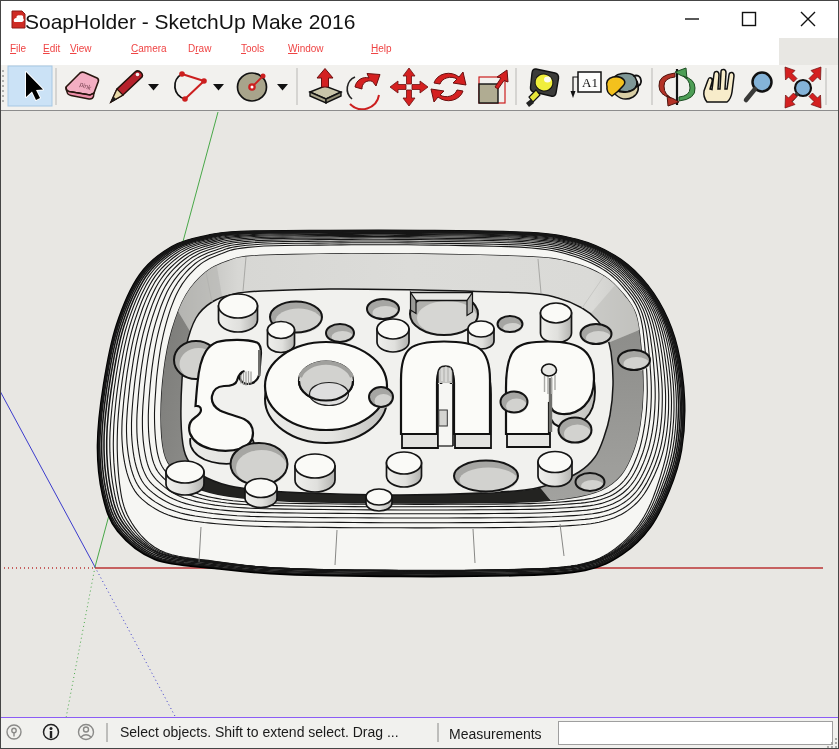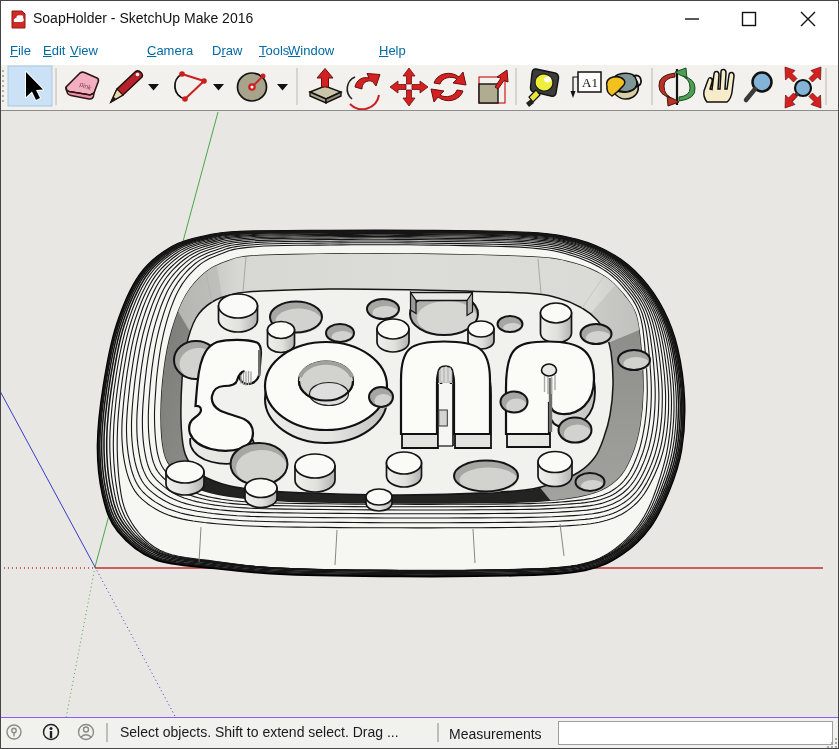--- a/index.html
+++ b/index.html
@@ -1,18 +1,18 @@
 <!DOCTYPE html>
 <html><head><meta charset="utf-8"><style>
 html,body{margin:0;padding:0;width:839px;height:749px;overflow:hidden;
  font-family:"Liberation Sans",sans-serif;background:#e8e7e3;position:relative}
 .abs{position:absolute}
 #titlebar{left:0;top:0;width:839px;height:38px;background:#fff}
-#title{left:33px;top:10px;font-size:14px;color:#121212}
-#menubar{left:0;top:38px;width:839px;height:27px;background:#fff;font-size:13px;color:#0369a1}
+#title{left:25px;top:10px;font-size:21px;color:#121212}
+#menubar{left:0;top:38px;width:779px;height:27px;background:#fff;font-size:10px;color:#ef4444}
 .mi{position:absolute;top:5px}
 .mi u{text-decoration:underline}
 #toolbar{left:0;top:65px;width:839px;height:45px;background:#f2f1ee;border-bottom:1.5px solid #8c8c8c}
 #statusbar{left:0;top:717px;width:839px;height:32px;background:#f1f1ee;border-top:1px solid #8b5cf6;font-size:14px;color:#1a1a1a}
 #measu{position:absolute;left:558px;top:3px;width:273px;height:22px;background:#fff;border:1px solid #9f9f9f}
 #winborder{left:0;top:0;width:837px;height:747px;border:1px solid #454545;pointer-events:none}
 </style></head><body>
 <svg width="839" height="749" viewBox="0 0 839 749" style="position:absolute;left:0;top:0">
 <defs>
 <linearGradient id="bside" x1="0" y1="0" x2="1" y2="0">
@@ -248,25 +248,25 @@
  <svg class="abs" style="left:678px;top:0" width="161" height="38" viewBox="0 0 161 38">
   <line x1="7" y1="19" x2="21" y2="19" stroke="#111" stroke-width="1.4"></line>
   <rect x="64.5" y="12.5" width="13" height="13" fill="none" stroke="#111" stroke-width="1.4"></rect>
   <path d="M123,12 L137,26 M137,12 L123,26" stroke="#111" stroke-width="1.4"></path>
  </svg>
 </div>
 <div class="abs" id="menubar">
  <span class="mi" style="left:10px"><u>F</u>ile</span>
  <span class="mi" style="left:43px"><u>E</u>dit</span>
  <span class="mi" style="left:70px"><u>V</u>iew</span>
- <span class="mi" style="left:147px"><u>C</u>amera</span>
- <span class="mi" style="left:212px">D<u>r</u>aw</span>
- <span class="mi" style="left:259px"><u>T</u>ools</span>
+ <span class="mi" style="left:131px"><u>C</u>amera</span>
+ <span class="mi" style="left:188px">D<u>r</u>aw</span>
+ <span class="mi" style="left:241px"><u>T</u>ools</span>
  <span class="mi" style="left:288px"><u>W</u>indow</span>
- <span class="mi" style="left:379px"><u>H</u>elp</span>
+ <span class="mi" style="left:371px"><u>H</u>elp</span>
 </div>
 <div class="abs" id="toolbar">
  <svg class="abs" style="left:0;top:0" width="839" height="45" viewBox="0 0 839 45">
   <g fill="#9a9a97">
    <circle cx="3" cy="6" r="1"></circle>
         <circle cx="3" cy="11" r="1"></circle>
         <circle cx="3" cy="16" r="1"></circle>
    <circle cx="3" cy="21" r="1"></circle>
         <circle cx="3" cy="26" r="1"></circle>
         <circle cx="3" cy="31" r="1"></circle>

